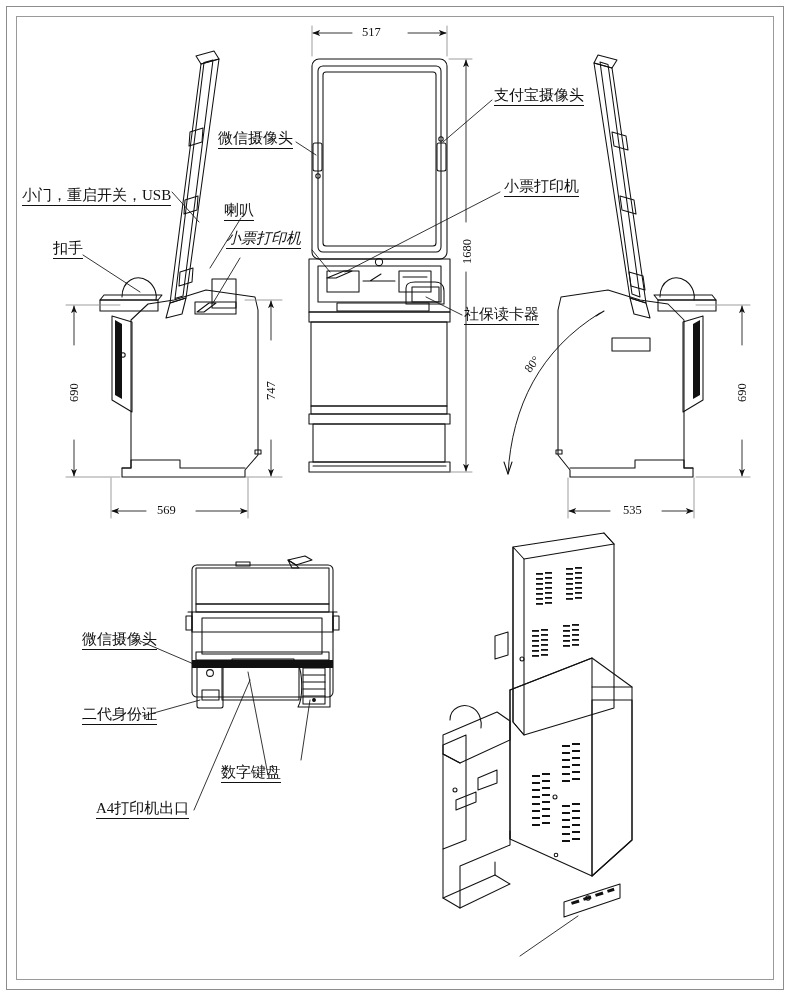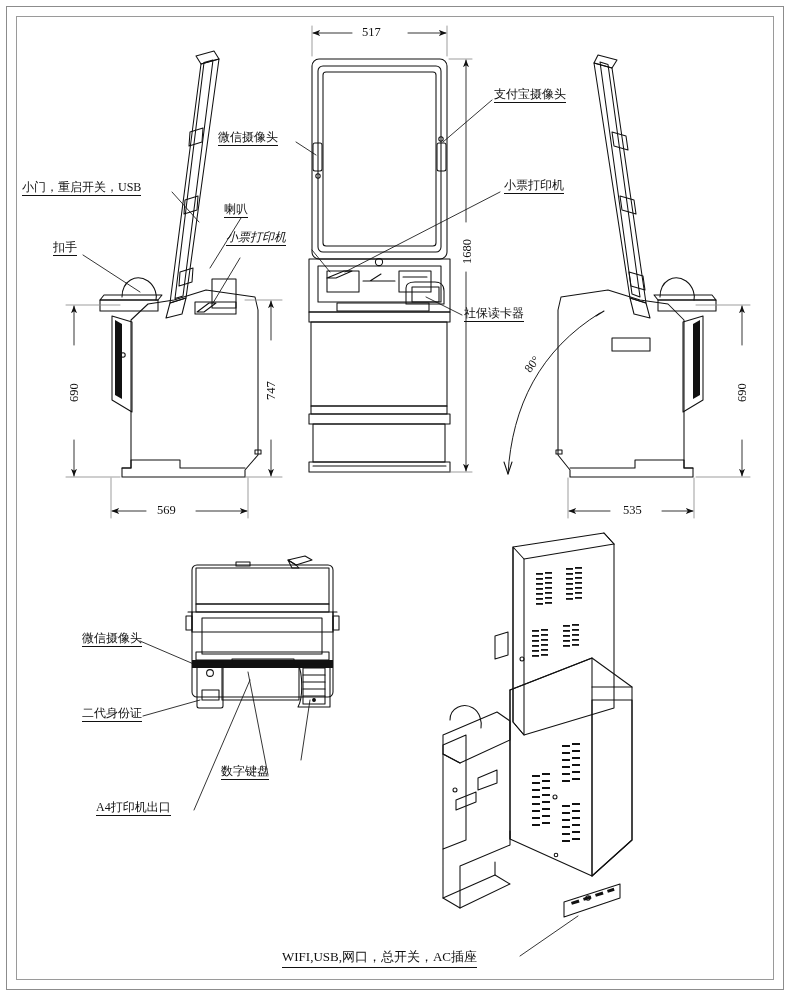--- a/index.html
+++ b/index.html
@@ -39,21 +39,21 @@
     height: 996px;
   }
   .lbl {
     position: absolute;
     font-family: "Liberation Serif", "DejaVu Serif", serif;
     color: #111;
     white-space: nowrap;
     line-height: 1.05;
   }
   .lbl-cn {
-    font-size: 12px;
+    font-size: 15px;
     letter-spacing: 0px;
     border-bottom: 1px solid #111;
     padding-bottom: 1px;
   }
   .dim {
     position: absolute;
     font-size: 12.5px;
     color: #111;
     font-family: "Liberation Serif", "DejaVu Serif", serif;
     white-space: nowrap;
@@ -454,41 +454,40 @@
         <path d="M520,956 L578,916"></path>
       </g>
 
     </g>
   </svg>
 
   <div class="lbl lbl-cn" style="left:218px; top:131px;">微信摄像头</div>
 
   <div class="lbl lbl-cn" style="left:494px; top:88px;">支付宝摄像头</div>
 
-  <div class="lbl lbl-cn" style="left:22px; top:181px;">小门，重启开关，USB</div>
+  <div class="lbl lbl-cn" style="left:22px; top:188px;">小门，重启开关，USB</div>
 
   <div class="lbl lbl-cn" style="left:53px; top:241px;">扣手</div>
 
   <div class="lbl lbl-cn" style="left:224px; top:203px;">喇叭</div>
 
   <div class="lbl lbl-cn" style="left:226px; top:231px;font-style:italic;">小票打印机</div>
 
   <div class="lbl lbl-cn" style="left:504px; top:179px;">小票打印机</div>
 
   <div class="lbl lbl-cn" style="left:464px; top:307px;">社保读卡器</div>
 
   <div class="lbl lbl-cn" style="left:82px; top:632px;">微信摄像头</div>
 
   <div class="lbl lbl-cn" style="left:82px; top:707px;">二代身份证</div>
 
   <div class="lbl lbl-cn" style="left:221px; top:765px;">数字键盘</div>
 
   <div class="lbl lbl-cn" style="left:96px; top:801px;">A4打印机出口</div>
 
-  <div class="caption-bottom" style="left:282px; top:948px;">WIFI,USB,网口，总开关，AC插座</div>
 
   <div class="dim" style="left:362px; top:25px;">517</div>
 
   <div class="dim dim-v" style="left:450px; top:244px; width:34px; text-align:center;">1680</div>
 
   <div class="dim dim-v" style="left:254px; top:383px; width:34px; text-align:center;">747</div>
 
   <div class="dim dim-v" style="left:57px; top:385px; width:34px; text-align:center;">690</div>
 
   <div class="dim" style="left:157px; top:503px;">569</div>

